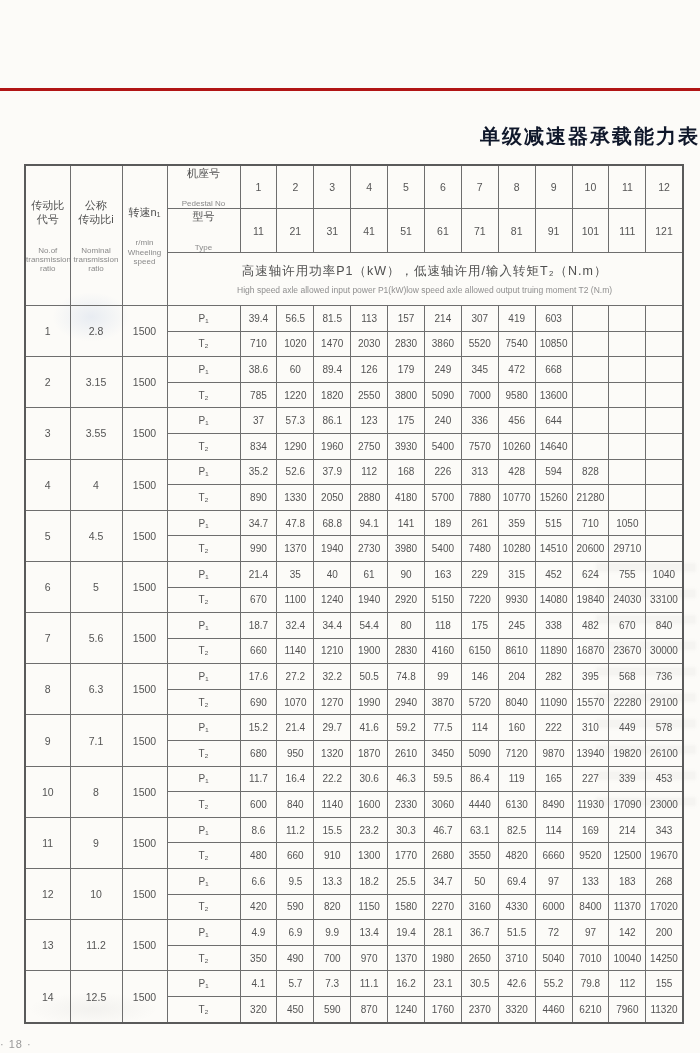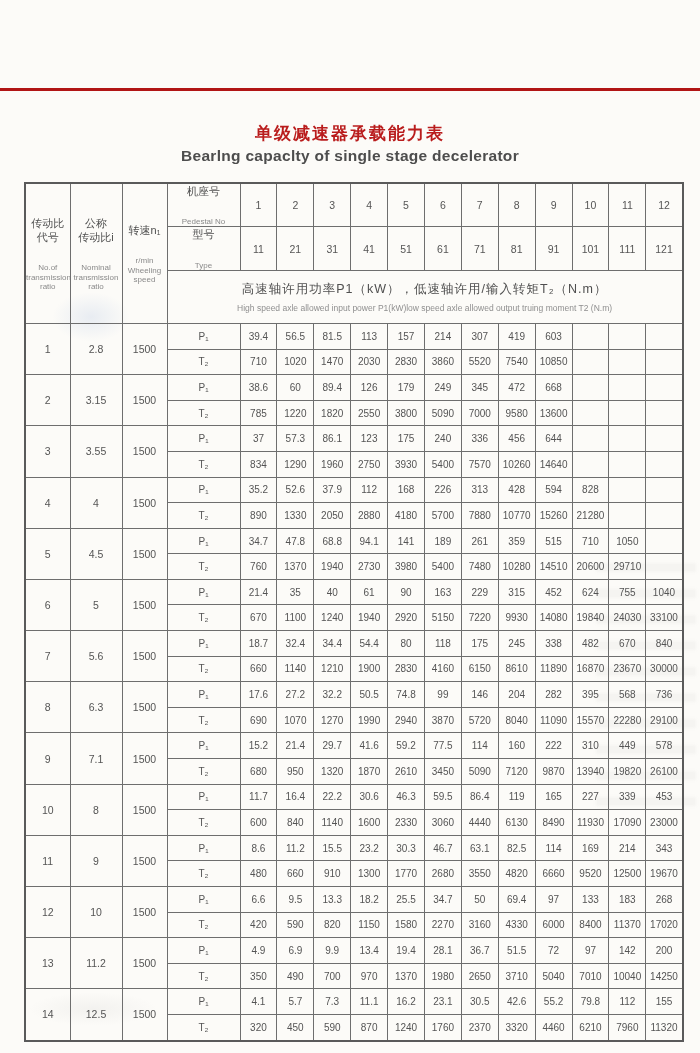--- a/index.html
+++ b/index.html
@@ -9,22 +9,22 @@
     font-family:"Liberation Sans","DejaVu Sans",sans-serif;
     color:#555;
     overflow:hidden;
     position:relative;
   }
   .red-rule{
     position:absolute;top:88px;left:0;width:700px;height:3px;
   }
   .content{padding-top:124px;position:relative;z-index:1;}
   .title-zh{
-    margin:0;text-align:center;font-size:17px;font-weight:bold;
-    color:#b91c1c;letter-spacing:2px;line-height:1.2;
+    margin:0;text-align:right;font-size:20px;font-weight:bold;
+    color:#0f172a;letter-spacing:2px;line-height:1.2;
   }
   .title-en{
     margin-top:3px;text-align:center;font-size:15.5px;font-weight:bold;
     color:#4d4d4d;letter-spacing:.3px;line-height:1.2;
   }
   table.cap-table{
     margin:16px 0 0 24px;
     width:658px;
     border-collapse:collapse;
     table-layout:fixed;
@@ -70,21 +70,20 @@
 <body>
 
 <div class="ghost ghost-blue"></div>
 <div class="ghost ghost-bleed"></div>
 <div class="ghost ghost-bottom"></div>
 
 <div class="red-rule" style="background: rgb(177, 21, 21);"></div>
 
 <div class="content">
   <div class="title-zh">单级减速器承载能力表</div>
-  <div class="title-en">Bearlng capaclty of single stage decelerator</div>
 
   <table class="cap-table">
     <colgroup>
       <col style="width:45px">
         <col style="width:52px">
         <col style="width:45px">
         <col style="width:73px">
       <col style="width:36.9px">
         <col style="width:36.9px">
         <col style="width:36.9px">
@@ -308,21 +307,21 @@
           <td class="c-val">189</td>
           <td class="c-val">261</td>
           <td class="c-val">359</td>
           <td class="c-val">515</td>
           <td class="c-val">710</td>
           <td class="c-val">1050</td>
           <td class="c-val"></td>
         </tr>
         <tr>
           <td class="c-lab">T₂</td>
-          <td class="c-val">760</td>
+          <td class="c-val">990</td>
           <td class="c-val">1370</td>
           <td class="c-val">1940</td>
           <td class="c-val">2730</td>
           <td class="c-val">3980</td>
           <td class="c-val">5400</td>
           <td class="c-val">7480</td>
           <td class="c-val">10280</td>
           <td class="c-val">14510</td>
           <td class="c-val">20600</td>
           <td class="c-val">29710</td>

